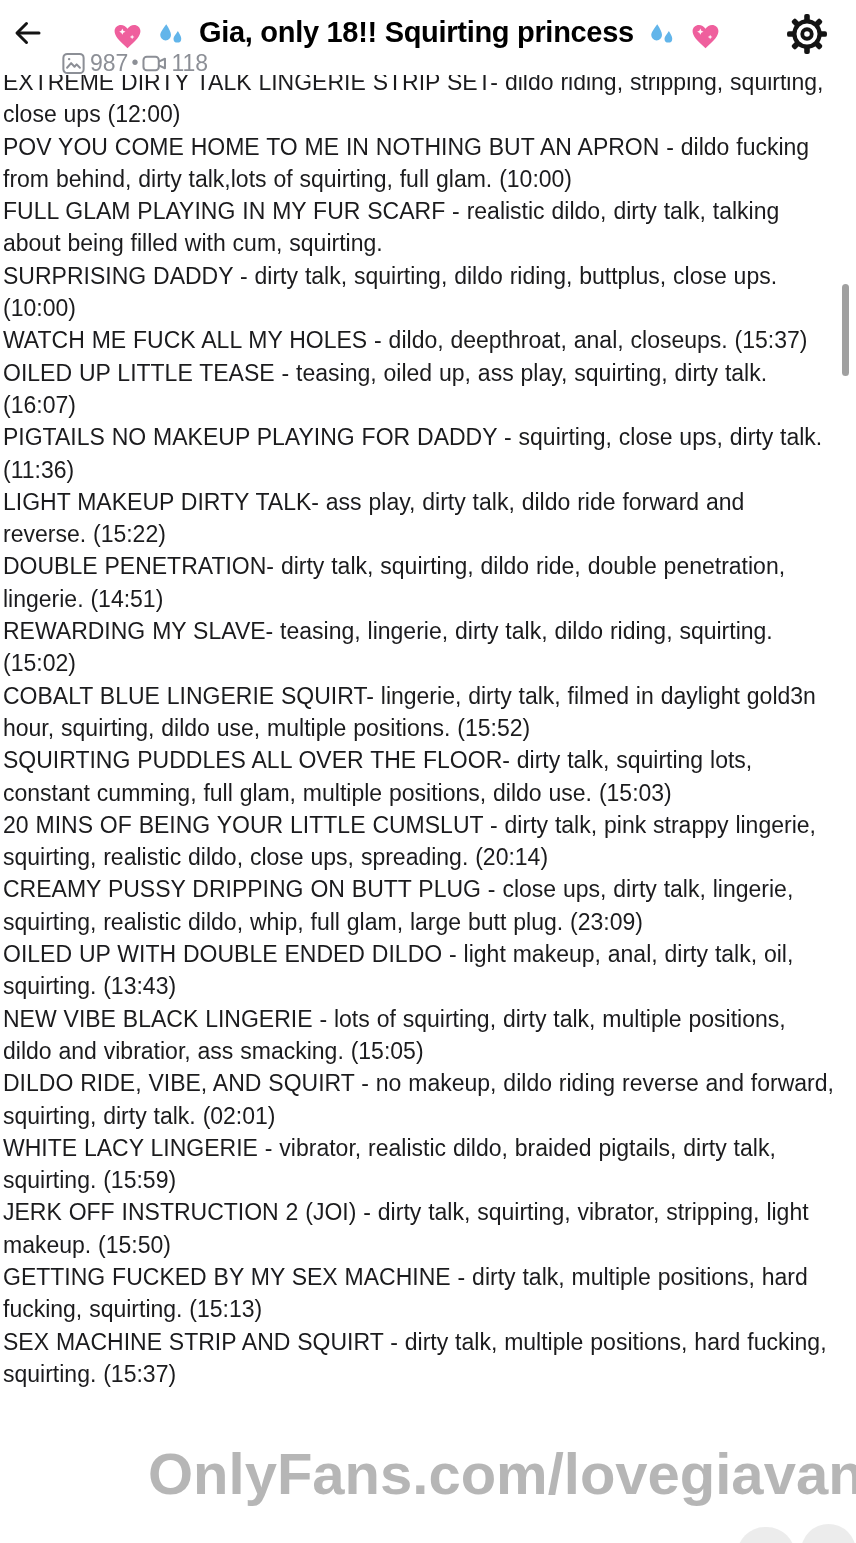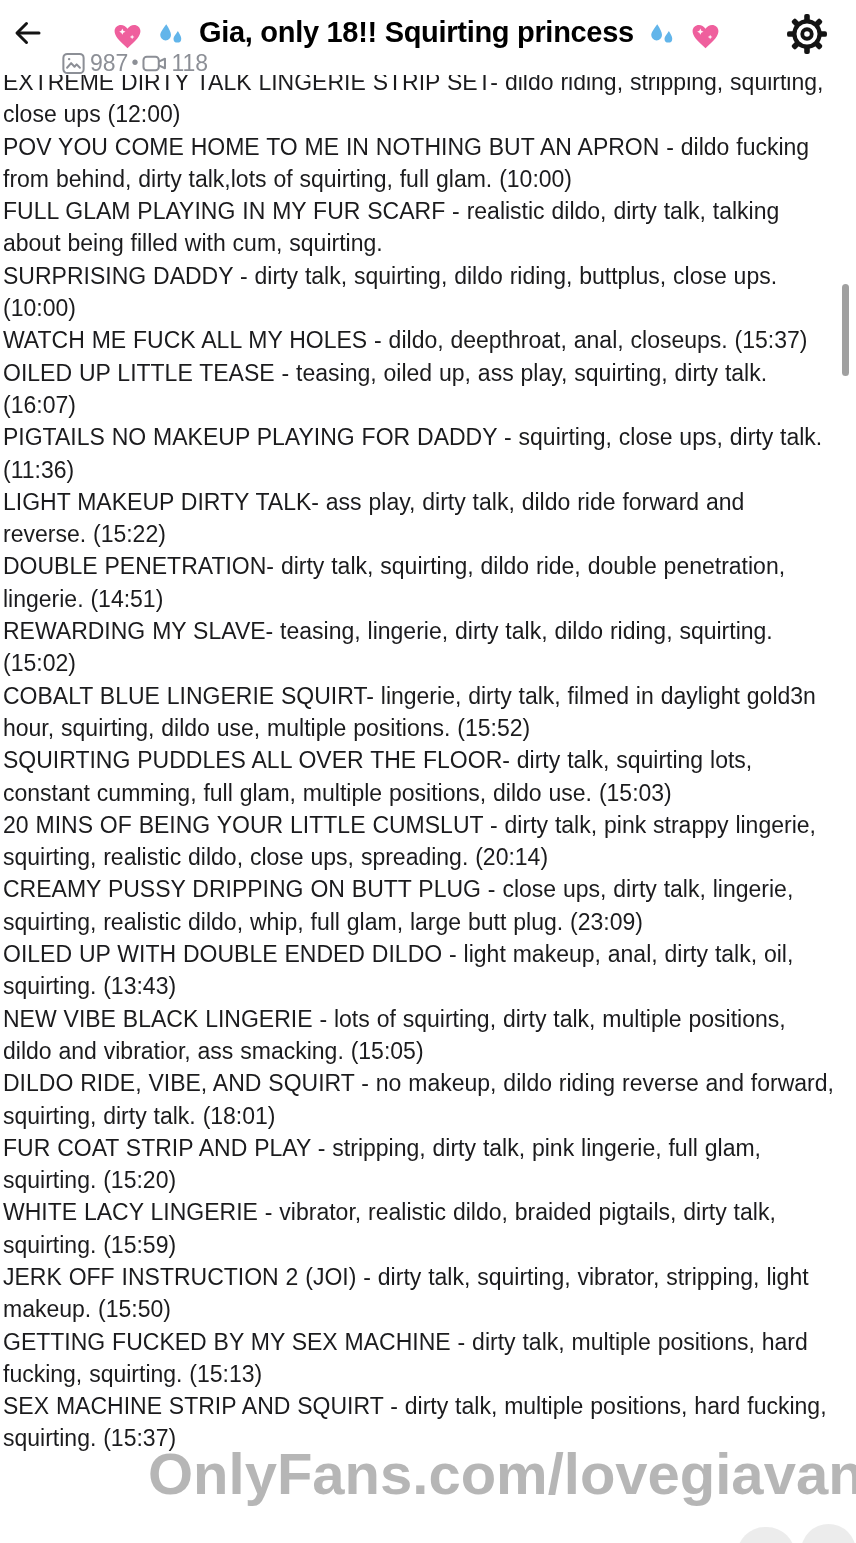--- a/index.html
+++ b/index.html
@@ -57,22 +57,21 @@
       <p>PIGTAILS NO MAKEUP PLAYING FOR DADDY - squirting, close ups, dirty talk. (11:36)</p>
       <p>LIGHT MAKEUP DIRTY TALK- ass play, dirty talk, dildo ride forward and reverse. (15:22)</p>
       <p>DOUBLE PENETRATION- dirty talk, squirting, dildo ride, double penetration, lingerie. (14:51)</p>
       <p>REWARDING MY SLAVE- teasing, lingerie, dirty talk, dildo riding, squirting. (15:02)</p>
       <p>COBALT BLUE LINGERIE SQUIRT- lingerie, dirty talk, filmed in daylight gold3n hour, squirting, dildo use, multiple positions. (15:52)</p>
       <p>SQUIRTING PUDDLES ALL OVER THE FLOOR- dirty talk, squirting lots, constant cumming, full glam, multiple positions, dildo use. (15:03)</p>
       <p>20 MINS OF BEING YOUR LITTLE CUMSLUT - dirty talk, pink strappy lingerie, squirt­ing, realistic dildo, close ups, spreading. (20:14)</p>
       <p>CREAMY PUSSY DRIPPING ON BUTT PLUG - close ups, dirty talk, lingerie, squirting, realistic dildo, whip, full glam, large butt plug. (23:09)</p>
       <p>OILED UP WITH DOUBLE ENDED DILDO - light makeup, anal, dirty talk, oil, squirting. (13:43)</p>
       <p>NEW VIBE BLACK LINGERIE - lots of squirting, dirty talk, multiple positions, dildo and vibratior, ass smacking. (15:05)</p>
-      <p>DILDO RIDE, VIBE, AND SQUIRT - no makeup, dildo riding reverse and forward, squirting, dirty talk. (18:01)</p>
-      <p>FUR COAT STRIP AND PLAY - stripping, dirty talk, pink lingerie, full glam, squirting. (15:20)</p>
+      <p>DILDO RIDE, VIBE, AND SQUIRT - no makeup, dildo riding reverse and forward, squirting, dirty talk. (02:01)</p>
       <p>WHITE LACY LINGERIE - vibrator, realistic dildo, braided pigtails, dirty talk, squirting. (15:59)</p>
       <p>JERK OFF INSTRUCTION 2 (JOI) - dirty talk, squirting, vibrator, stripping, light make­up. (15:50)</p>
       <p>GETTING FUCKED BY MY SEX MACHINE - dirty talk, multiple positions, hard fucking, squirting. (15:13)</p>
       <p>SEX MACHINE STRIP AND SQUIRT - dirty talk, multiple positions, hard fucking, squirting. (15:37)</p>
     </div>
 
   <div class="header">
     <button class="back-btn">
       <span class="emoji">
         <svg viewBox="0 0 36 36" width="36" height="36" fill="none" stroke="#141414" stroke-width="3" stroke-linecap="round" stroke-linejoin="round">

